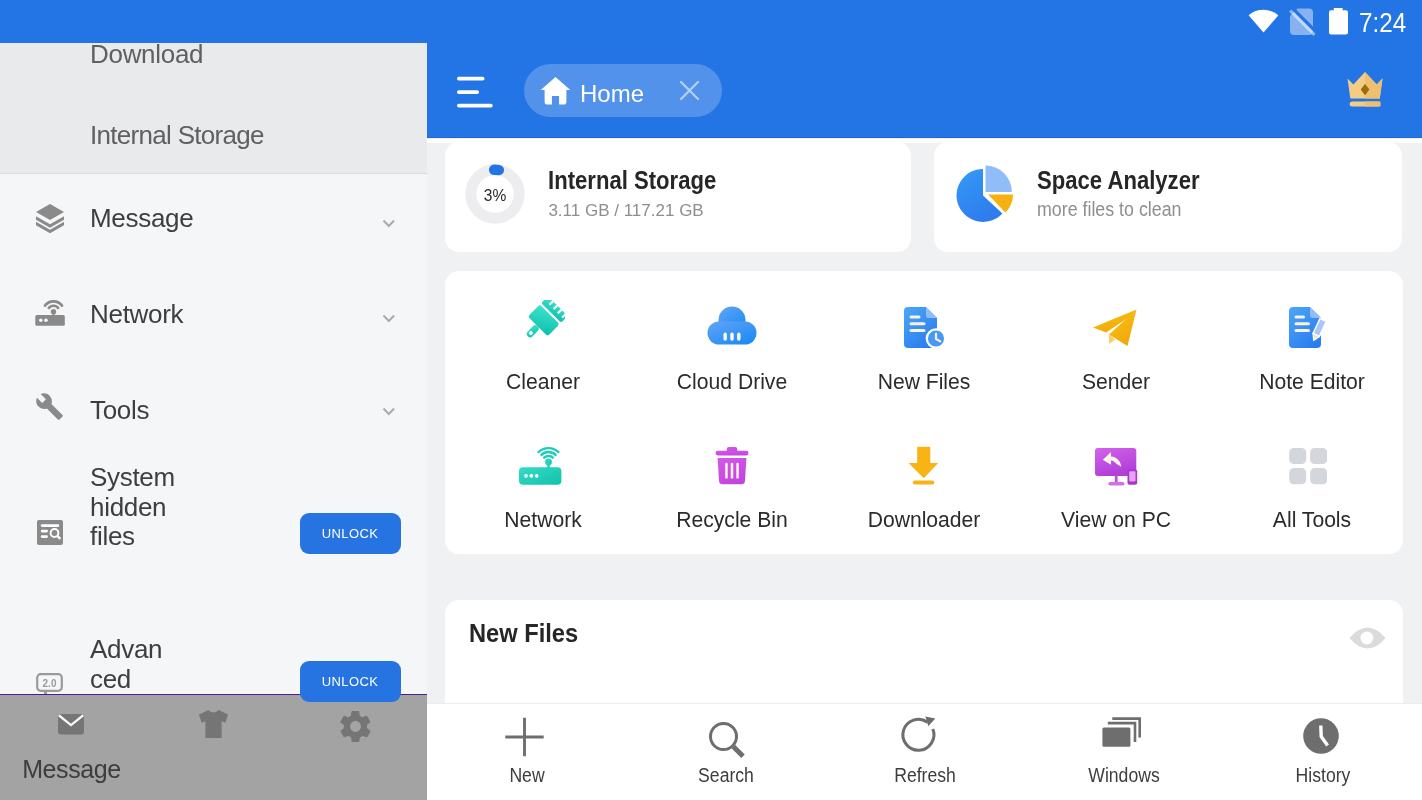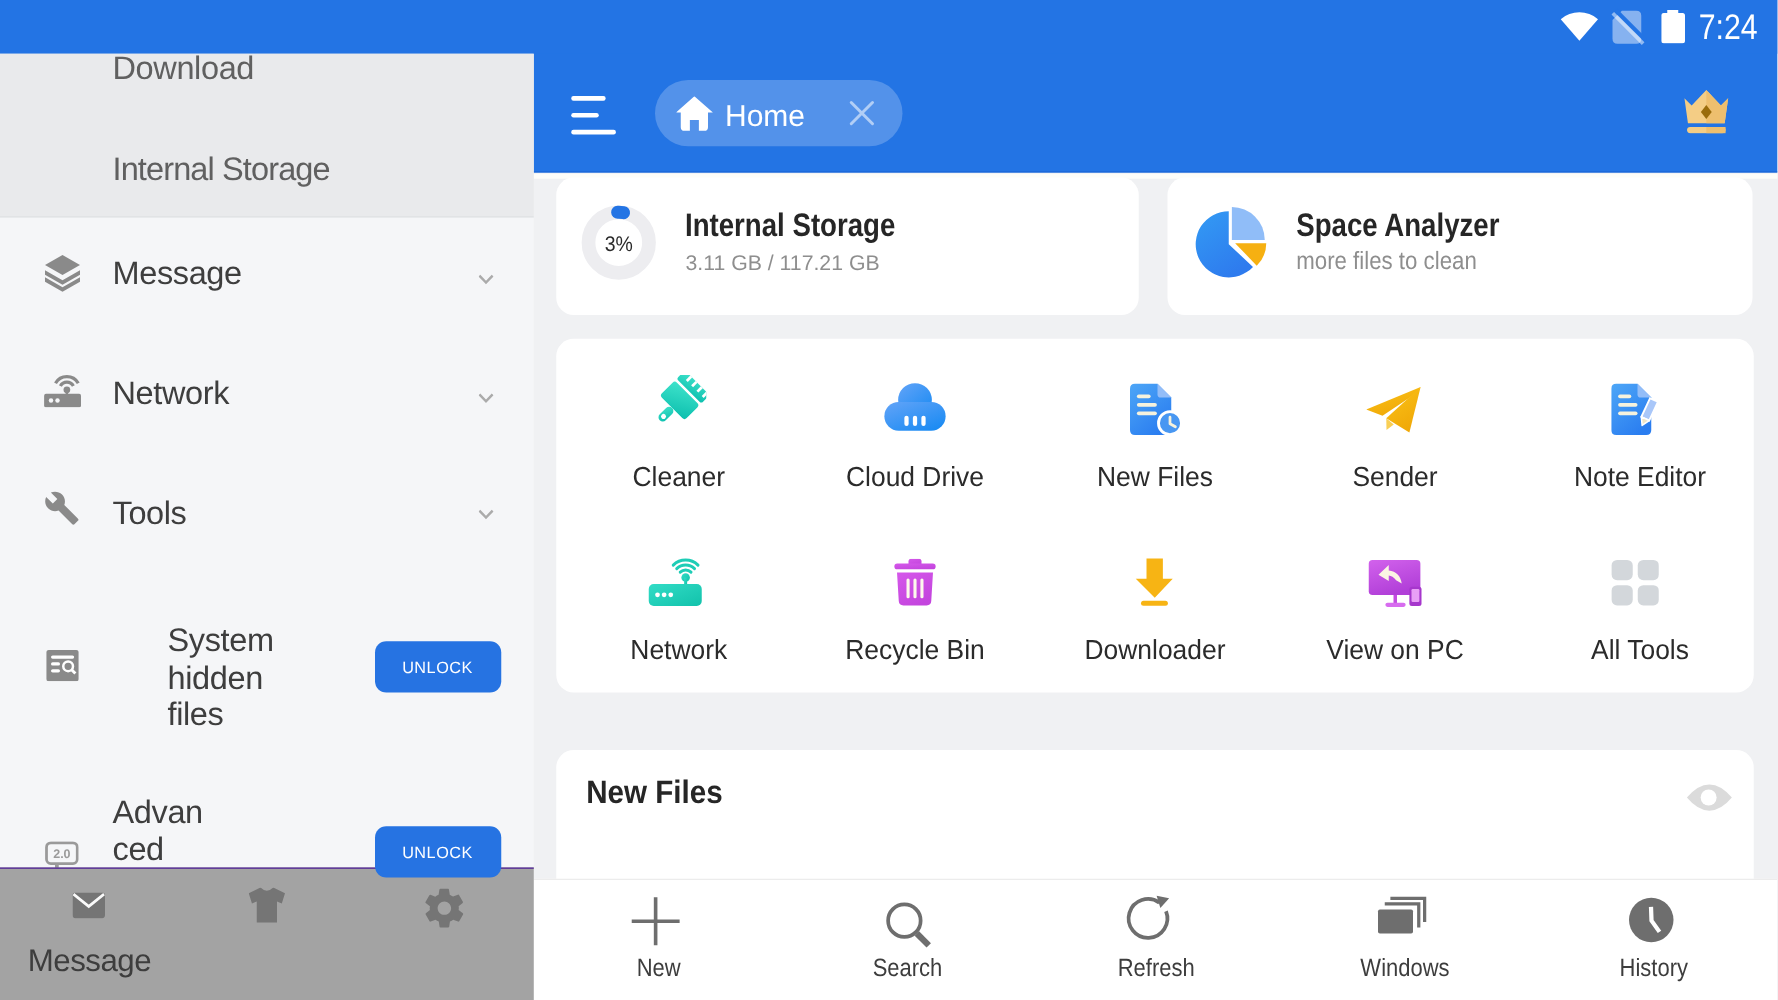--- a/index.html
+++ b/index.html
@@ -326,21 +326,21 @@
       </svg>
 
     <svg class="abs" style="left:37px;top:476.5px;" width="26" height="25" viewBox="0 0 26 25">
       <rect x="0" y="0" width="26" height="25" rx="2" fill="#8a8a8a"></rect>
       <rect x="3.8" y="4.3" width="18.5" height="2.6" rx="1.3" fill="#fff"></rect>
       <rect x="3.8" y="9.8" width="7.2" height="2.6" rx="1.3" fill="#fff"></rect>
       <rect x="3.8" y="15.3" width="7.2" height="2.6" rx="1.3" fill="#fff"></rect>
       <circle cx="17.5" cy="13" r="3.9" fill="none" stroke="#fff" stroke-width="2"></circle>
       <path d="M20.3 15.8 L23.3 18.8" stroke="#fff" stroke-width="2.4"></path>
     </svg>
-    <div class="sbitem2" style="top:455px;margin-left:44px;">System<br>hidden<br>files</div>
+    <div class="sbitem2" style="top:420px;">System<br>hidden<br>files</div>
     <div class="unlock" style="top:469.5px;">UNLOCK</div>
 
     <svg class="abs" style="left:36px;top:630px;" width="27" height="22" viewBox="0 0 27 22">
       <rect x="1.2" y="1.2" width="24.6" height="16.6" rx="3.5" fill="none" stroke="#9a9a9a" stroke-width="2.2"></rect>
       <text x="13.5" y="13.5" font-size="10" font-weight="bold" fill="#9a9a9a" text-anchor="middle" font-family="Liberation Sans">2.0</text>
       <rect x="8" y="18" width="3" height="3.5" fill="#9a9a9a"></rect>
     </svg>
     <div class="sbitem2" style="top:581px;margin-top:11px;">Advan<br>ced</div>
     <div class="unlock" style="top:618px;z-index:3;">UNLOCK</div>
 

